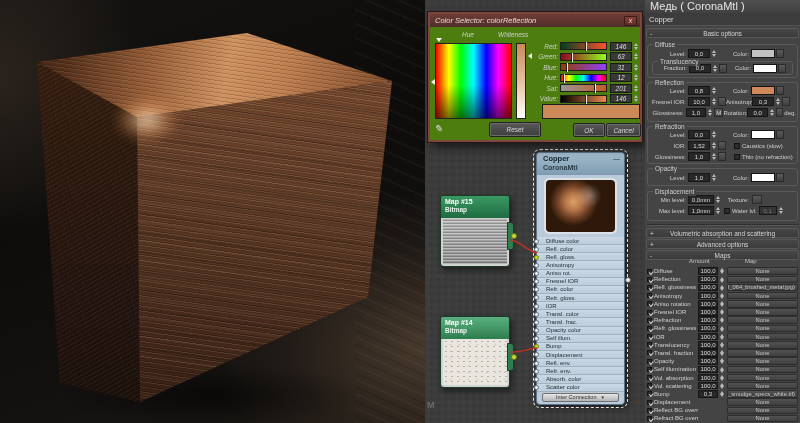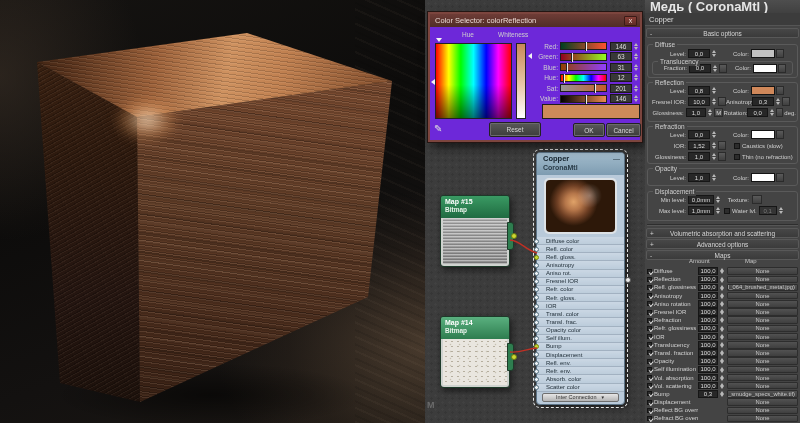--- a/index.html
+++ b/index.html
@@ -88,22 +88,22 @@
     background:#eef2f5; border:1px solid #55707f; }
   .slot-dot.connected { background:#c7d833; border-color:#79860f; }
   .cdropdown { margin:1px 5px 2px 5px; height:9px; background:linear-gradient(#e6e6e6,#b4b4b4);
     border:1px solid #6f6f6f; border-radius:2px; display:flex; align-items:center; justify-content:center;
     font-size:5.5px; color:#333; gap:4px; }
   .csocket { position:absolute; right:-7px; top:124px; width:6px; height:6px; border-radius:50%;
     background:#f0f0f0; border:1px solid #555; }
   .wires { position:absolute; left:0; top:0; width:220px; height:423px; pointer-events:none; }
 
   
-  .dialog { position:absolute; left:428px; top:12px; width:214px; height:130px; background:#6d28d9;
-    border:2px solid #7c453e; outline:1px solid #241613; box-shadow:4px 5px 10px rgba(0,0,0,.65); }
+  .dialog { position:absolute; left:428px; top:12px; width:214px; height:130px; background:#4d7c0f;
+    border:2px solid #7c453e; outline:1px solid #241613; box-shadow:4px 5px 10px rgba(0,0,0,.65);font-style:italic; }
   .dlg-title { height:13px; background:linear-gradient(#6e3c36,#502d28); display:flex; align-items:center;
     padding:0 3px 0 5px; }
   .dlg-title-text { flex:1; font-size:7.5px; color:#e9d8d3; white-space:nowrap; }
   .dlg-close { width:13px; height:10px; background:linear-gradient(#8a4038,#5e2b25); border:1px solid #3a1b17;
     color:#f0dcd6; font-size:7px; line-height:8px; text-align:center; border-radius:1px; }
   .dlg-body { position:relative; width:100%; height:115px; }
   .cs-label { position:absolute; top:4px; font-size:6.5px; color:#cfcfcf; }
   .cs-palette { position:absolute; left:5px; top:16px; width:77px; height:76px; border:1px solid #222;
     background:
       linear-gradient(to bottom, rgba(0,0,0,0) 55%, rgba(0,0,0,.55) 100%),
@@ -135,21 +135,21 @@
   .cs-eyedrop { position:absolute; left:4px; top:96px; width:15px; height:14px; color:#e0e0e0; font-size:10px;
     transform:rotate(0deg); }
   .dbtn { position:absolute; height:13px; background:linear-gradient(#565656,#3f3f3f); border:1px solid #6b6b6b;
     outline:1px solid #222; color:#d8d8d8; font-size:6.5px; display:flex; align-items:center; justify-content:center;
     border-radius:1px; }
 
   
   .panel { position:absolute; left:645px; top:0; width:155px; height:423px; background:#444444; overflow:hidden;
     color:#cfcfcf; }
   .p-title { position:absolute; left:0; top:0; width:155px; height:22px; background:linear-gradient(#4e4e4e,#383838);
-    border-bottom:1px solid #2a2a2a; font-size:13px; font-weight:bold; color:#e6e6e6; line-height:13px; padding-left:5px; }
+    border-bottom:1px solid #2a2a2a; font-size:11px; font-weight:normal; color:#e6e6e6; line-height:13px; padding-left:5px; }
   .p-name { position:absolute; left:0; top:13px; width:155px; height:13px; background:#3c3c3c;
     border-bottom:1px solid #555; font-size:7.5px; color:#ddd; line-height:13px; padding-left:4px; }
   .rollbar { position:absolute; left:1px; width:153px; height:10px; background:linear-gradient(#474747,#3b3b3b);
     border:1px solid #585858; border-radius:2px; font-size:6.5px; color:#d6d6d6; text-align:center; line-height:9px; }
   .rollbar .pm { position:absolute; left:3px; top:0; font-size:6.5px; }
   .grp { position:absolute; left:2px; width:151px; border:1px solid #5a5a5a; border-radius:3px; }
   .grp-legend { position:absolute; top:-4px; left:5px; background:#444; padding:0 2px; font-size:6.5px; color:#cfcfcf; line-height:8px; }
   .frow { display:flex; align-items:center; height:11px; padding-right:1px; }
   .flabel { text-align:right; font-size:6px; color:#cfcfcf; padding-right:2px; white-space:nowrap; }
   .w40 { width:40px; } .w34 { width:34px; } .w30 { width:30px; }

